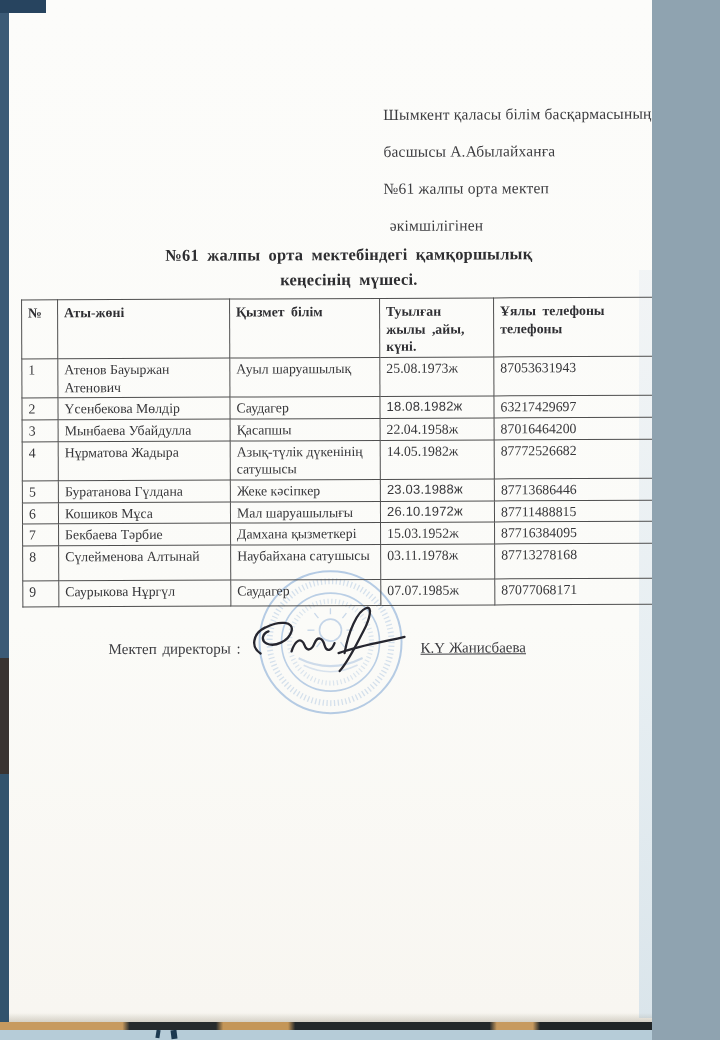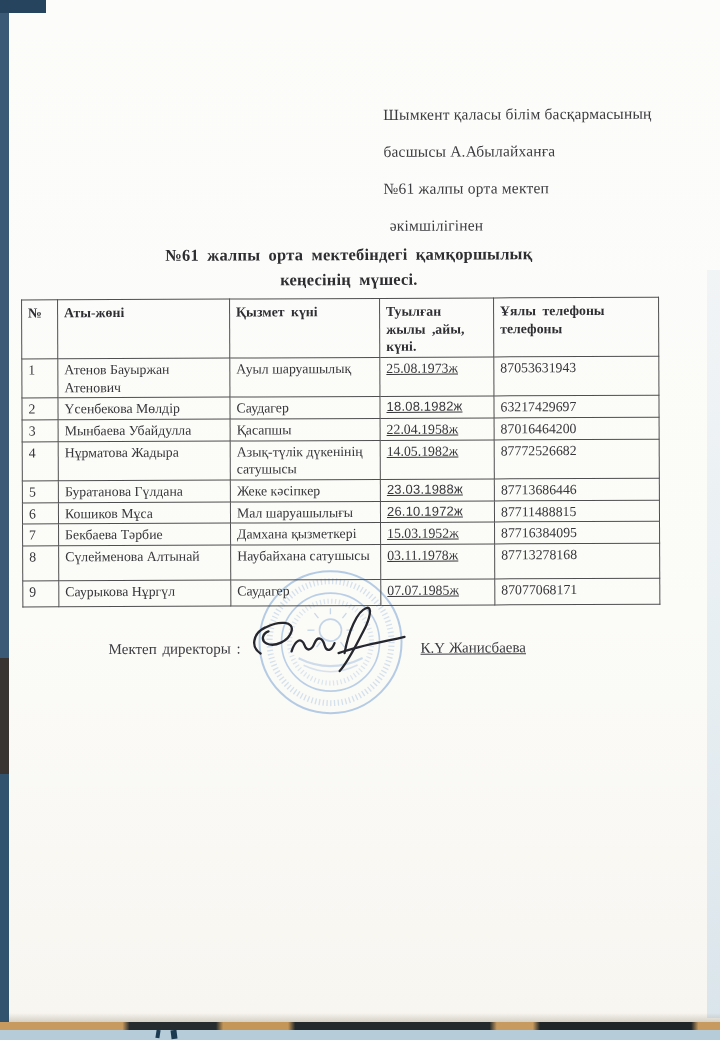--- a/index.html
+++ b/index.html
@@ -1,17 +1,17 @@
 <!DOCTYPE html>
 <html><head>
 <meta charset="utf-8">
 <style>
   html,body{margin:0;padding:0;background:#8fa3b0;}
   #canvas{
-    position:relative;width:720px;height:1040px;overflow:hidden;
+    position:relative;width:652px;height:1040px;overflow:hidden;
     background:linear-gradient(180deg,#fcfcfa 0%,#fbfbf8 60%,#f8f6f1 97%,#efece3 100%);
     font-family:"Liberation Serif","DejaVu Serif",serif;color:#3a3a3a;
   }
   .abs{position:absolute;}
   
   #edge-left-top{left:0;top:0;width:9px;height:658px;background:#3b5a76;}
   #edge-left-dark{left:0;top:658px;width:9px;height:116px;background:#393331;}
   #edge-left-bottom{left:0;top:774px;width:9px;height:248px;background:#32536d;}
   #corner-square{left:0;top:0;width:46px;height:13px;background:#27445f;}
   #edge-right-band{right:0;top:270px;width:13px;height:748px;
@@ -31,21 +31,21 @@
   #letterhead .lh-line4{padding-left:6px;}
   #doc-title{left:40px;top:242px;width:620px;text-align:center;font-weight:bold;
     font-size:16.5px;line-height:25px;color:#2e2e31;word-spacing:4px;letter-spacing:.2px;}
 
   #members-table{left:22px;top:298px;border-collapse:collapse;table-layout:fixed;
     font-size:13.8px;line-height:1.28;color:#37373a;z-index:2;}
   #members-table td,#members-table th{border:1.4px solid #4f4f4f;vertical-align:top;
     padding:2px 5px 1px 6px;text-align:left;font-weight:normal;overflow:hidden;}
   #members-table th{font-weight:bold;word-spacing:3px;padding-top:4px;color:#2f2f33;}
   #members-table th .hline{display:block;}
-  td.cell-dob{padding-left:7px;text-decoration:underline;}
+  td.cell-dob{padding-left:7px;}
   td.cell-dob.sans-date{font-family:"Liberation Sans","DejaVu Sans",sans-serif;font-size:13px;letter-spacing:.2px;}
   td.cell-phone{padding-left:8px;}
 
   #stamp-wrap{left:248px;top:560px;width:164px;height:164px;z-index:1;opacity:.92;}
   #signature-wrap{left:240px;top:595px;width:178px;height:88px;z-index:3;}
   #director-label{left:108px;top:640px;font-size:15px;color:#3c3c40;word-spacing:2px;}
   #director-name{left:420px;top:640px;font-size:15px;color:#3c3c40;text-decoration:underline;}
 </style>
 </head>
 <body>
@@ -87,21 +87,21 @@
       </colgroup>
       <thead>
           <tr style="height:52px">
             <th>
               <span class="hline">№</span>
             </th>
             <th>
               <span class="hline">Аты-жөні</span>
             </th>
             <th>
-              <span class="hline">Қызмет күні</span>
+              <span class="hline">Қызмет білім</span>
             </th>
             <th>
               <span class="hline">Туылған</span>
               <span class="hline">жылы ,айы,</span>
               <span class="hline">күні.</span>
             </th>
             <th>
               <span class="hline">Ұялы телефоны</span>
               <span class="hline">телефоны</span>
             </th>

